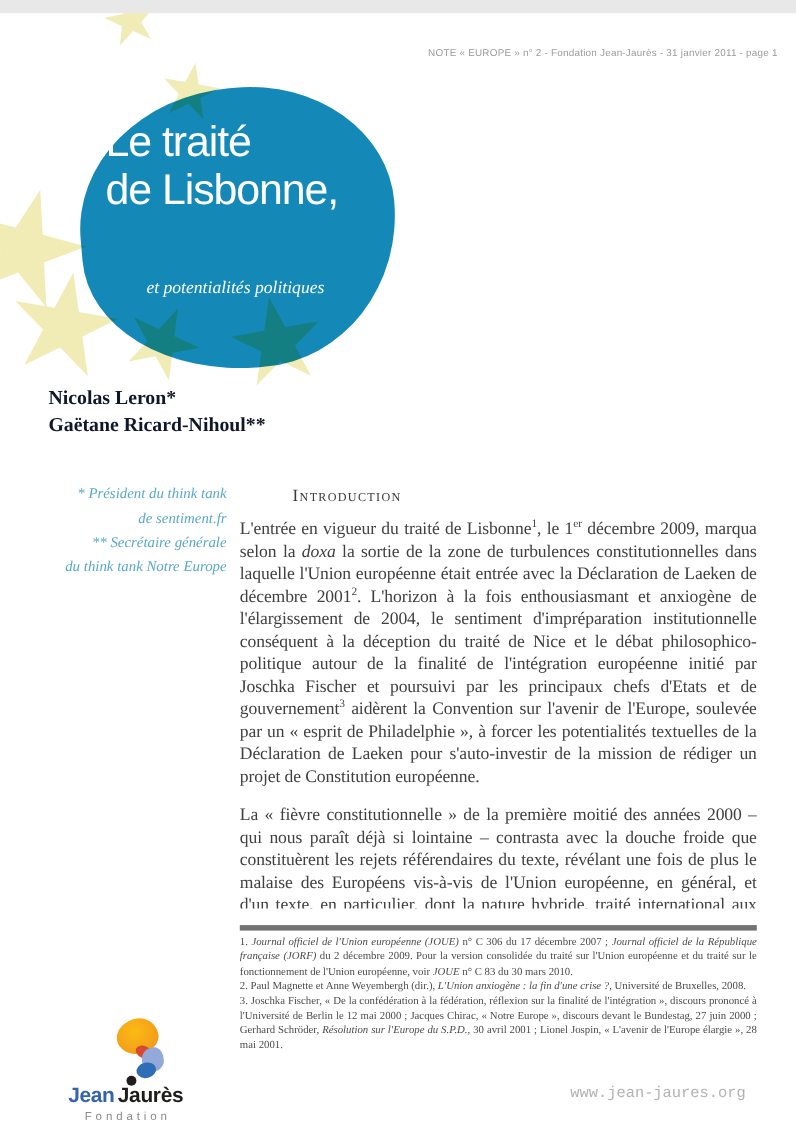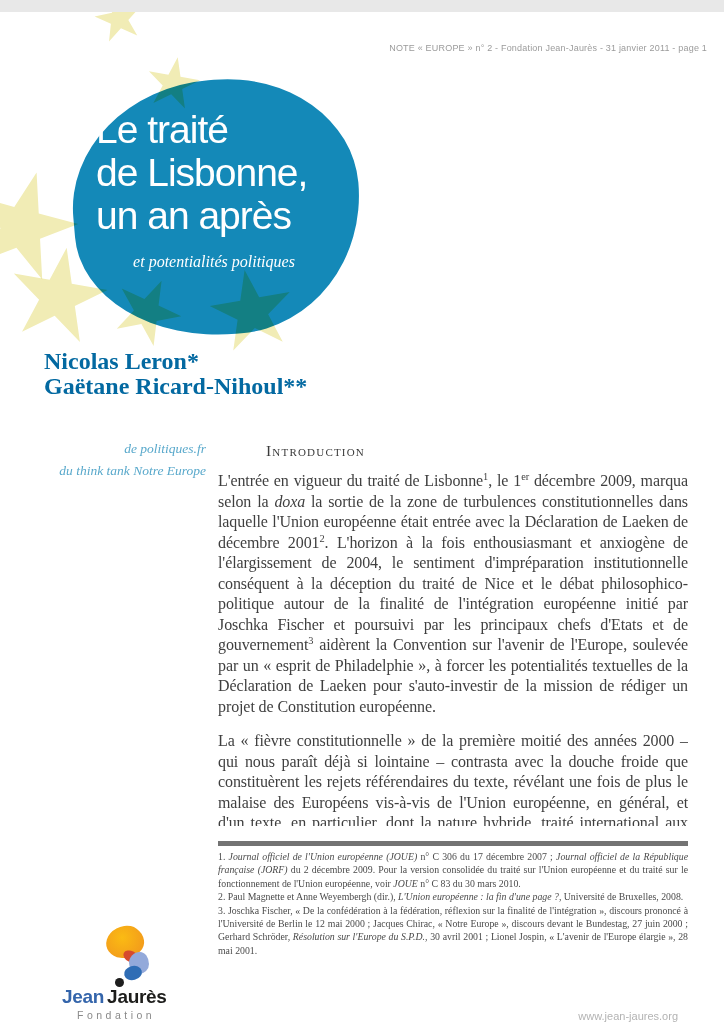--- a/index.html
+++ b/index.html
@@ -17,22 +17,22 @@
   
   .star{position:absolute;mix-blend-mode:multiply;}
   .star polygon{fill:#f1ecb5;}
 
   .cover-title{position:absolute;left:96px;top:96px;font-family:"Liberation Sans",sans-serif;
                font-size:39px;line-height:43px;color:#fff;letter-spacing:-1px;z-index:3;}
   .cover-subtitle{position:absolute;left:101px;top:238px;width:226px;text-align:center;
                   font-style:italic;font-size:16px;line-height:23px;color:#fff;z-index:3;}
 
   
-  .authors{position:absolute;left:44px;top:337px;font-weight:bold;font-size:24px;
-           line-height:25px;color:#0369a1;z-index:3;}
+  .authors{position:absolute;left:44px;top:337px;font-weight:bold;font-size:18px;
+           line-height:25px;color:#0f172a;z-index:3;}
 
   
   .author-notes{position:absolute;left:28px;top:426px;width:178px;text-align:right;
                 font-style:italic;font-size:13.5px;line-height:22px;color:#58a8cb;}
 
   
   .main{position:absolute;left:218px;top:430px;width:470px;height:384px;overflow:hidden;color:#3f3f3f;}
   .intro{margin:0 0 11px 48px;font-size:15.5px;font-weight:normal;font-variant:small-caps;
          letter-spacing:1.2px;color:#3a3a3a;}
   .paras p{margin:0 0 14px 0;font-size:16px;line-height:20.5px;text-align:justify;letter-spacing:-.1px;}
@@ -54,22 +54,22 @@
   .lg-blue{left:64px;top:44px;width:18px;height:14px;border-radius:50%;background:#2f6db5;transform:rotate(-15deg);}
   .lg-dot{left:55px;top:56px;width:9px;height:9px;border-radius:50%;background:#1e1e1e;}
   .logo-text{position:absolute;left:2px;top:64px;font-family:"Liberation Sans",sans-serif;
              font-size:19px;font-weight:bold;letter-spacing:-.3px;white-space:nowrap;}
   .jean{color:#3465ab;}
   .jaures{color:#1d1d1b;margin-left:3px;}
   .logo-sub{position:absolute;left:17px;top:87px;font-family:"Liberation Sans",sans-serif;
             font-size:10.5px;color:#8a8a8a;letter-spacing:3.5px;}
 
   
-  .site{position:absolute;right:46px;top:998px;font-family:Liberation Sans, sans-serif;
-        font-size:11px;color:#b3b3b3;}
+  .site{position:absolute;right:46px;top:974px;font-family:Liberation Mono, monospace;
+        font-size:14px;color:#b3b3b3;}
 </style>
 </head>
 <body>
 
 <div class="page">
 
   <div class="header">NOTE « EUROPE » n° 2 - Fondation Jean-Jaurès - 31 janvier 2011 - page 1</div>
 
   <div class="blob"></div>
 
@@ -88,47 +88,48 @@
   <svg class="star" style="left:109px;top:262px;transform:rotate(25deg);" width="76" height="76" viewBox="-1.1 -1.1 2.2 2.2">
       <polygon points="0,-1 0.225,-0.309 0.951,-0.309 0.363,0.118 0.588,0.809 0,0.382 -0.588,0.809 -0.363,0.118 -0.951,-0.309 -0.225,-0.309"></polygon>
     </svg>
   <svg class="star" style="left:205px;top:253px;transform:rotate(-10deg);" width="94" height="94" viewBox="-1.1 -1.1 2.2 2.2">
       <polygon points="0,-1 0.225,-0.309 0.951,-0.309 0.363,0.118 0.588,0.809 0,0.382 -0.588,0.809 -0.363,0.118 -0.951,-0.309 -0.225,-0.309"></polygon>
     </svg>
 
   <div class="cover-title">
       <div>Le traité</div>
       <div>de Lisbonne,</div>
-      <div>un an après</div>
     </div>
   <div class="cover-subtitle">
       <div>et potentialités politiques</div>
     </div>
 
   <div class="authors">
       <div>Nicolas Leron*</div>
       <div>Gaëtane Ricard-Nihoul**</div>
     </div>
 
   <div class="author-notes">
-      <div>de politiques.fr</div>
+      <div>* Président du think tank</div>
+      <div>de sentiment.fr</div>
+      <div>** Secrétaire générale</div>
       <div>du think tank Notre Europe</div>
     </div>
 
   <div class="main">
     <h2 class="intro">Introduction</h2>
     <div class="paras">
         <p><span>L'entrée en vigueur du traité de Lisbonne</span><sup>1</sup><span>, le 1</span><sup>er</sup><span> décembre 2009, marqua selon la </span><span class="it">doxa</span><span> la sortie de la zone de turbulences constitutionnelles dans laquelle l'Union européenne était entrée avec la Déclaration de Laeken de décembre 2001</span><sup>2</sup><span>. L'horizon à la fois enthousiasmant et anxiogène de l'élargissement de 2004, le sentiment d'impréparation institutionnelle conséquent à la déception du traité de Nice et le débat philosophico-politique autour de la finalité de l'intégration européenne initié par Joschka Fischer et poursuivi par les principaux chefs d'Etats et de gouvernement</span><sup>3</sup><span> aidèrent la Convention sur l'avenir de l'Europe, soulevée par un « esprit de Philadelphie », à forcer les potentialités textuelles de la Déclaration de Laeken pour s'auto-investir de la mission de rédiger un projet de Constitution européenne.</span></p>
         <p><span>La « fièvre constitutionnelle » de la première moitié des années 2000 – qui nous paraît déjà si lointaine – contrasta avec la douche froide que constituèrent les rejets référendaires du texte, révélant une fois de plus le malaise des Européens vis-à-vis de l'Union européenne, en général, et d'un texte, en particulier, dont la nature hybride, traité international aux accents de Constitution, les a déroutés. Ce malaise s'est d'ailleurs peu estompé depuis 2005. Les termes du débat européen en France ont peu</span></p>
       </div>
   </div>
 
   <div class="footnotes">
       <p><span>1. </span><span class="it">Journal officiel de l'Union européenne (JOUE)</span><span> n° C 306 du 17 décembre 2007 ; </span><span class="it">Journal officiel de la République française (JORF)</span><span> du 2 décembre 2009. Pour la version consolidée du traité sur l'Union européenne et du traité sur le fonctionnement de l'Union européenne, voir </span><span class="it">JOUE</span><span> n° C 83 du 30 mars 2010.</span></p>
-      <p><span>2. Paul Magnette et Anne Weyembergh (dir.), </span><span class="it">L'Union européenne : la fin d'une page ?</span><span>, Université de Bruxelles, 2008.</span></p>
+      <p><span>2. Paul Magnette et Anne Weyembergh (dir.), </span><span class="it">L'Union anxiogène : la fin d'une crise ?</span><span>, Université de Bruxelles, 2008.</span></p>
       <p><span>3. Joschka Fischer, « De la confédération à la fédération, réflexion sur la finalité de l'intégration », discours prononcé à l'Université de Berlin le 12 mai 2000 ; Jacques Chirac, « Notre Europe », discours devant le Bundestag, 27 juin 2000 ; Gerhard Schröder, </span><span class="it">Résolution sur l'Europe du S.P.D.</span><span>, 30 avril 2001 ; Lionel Jospin, « L'avenir de l'Europe élargie », 28 mai 2001.</span></p>
     </div>
 
   <div class="logo">
     <div class="shape lg-orange"></div>
     <div class="shape lg-red"></div>
     <div class="shape lg-peri"></div>
     <div class="shape lg-blue"></div>
     <div class="shape lg-dot"></div>
     <div class="logo-text"><span class="jean">Jean</span><span class="jaures">Jaurès</span></div>

